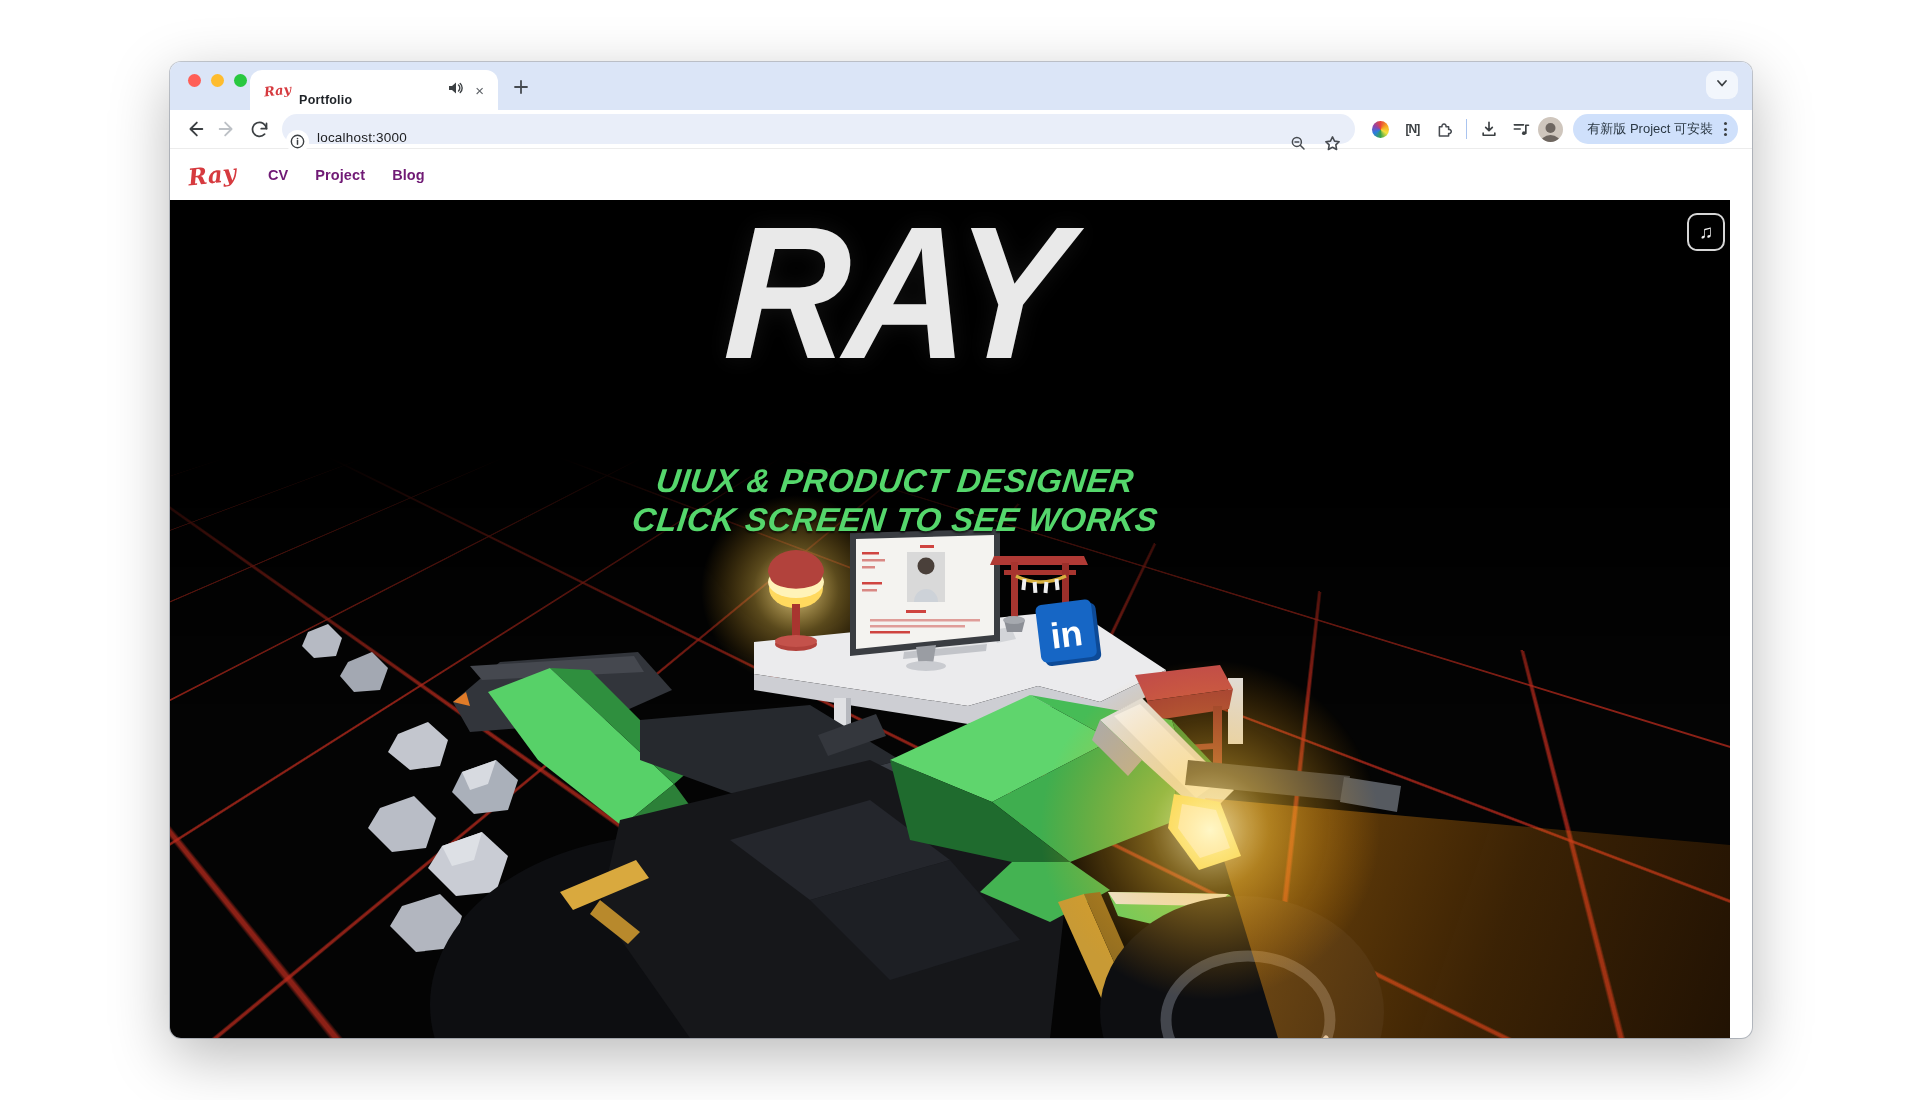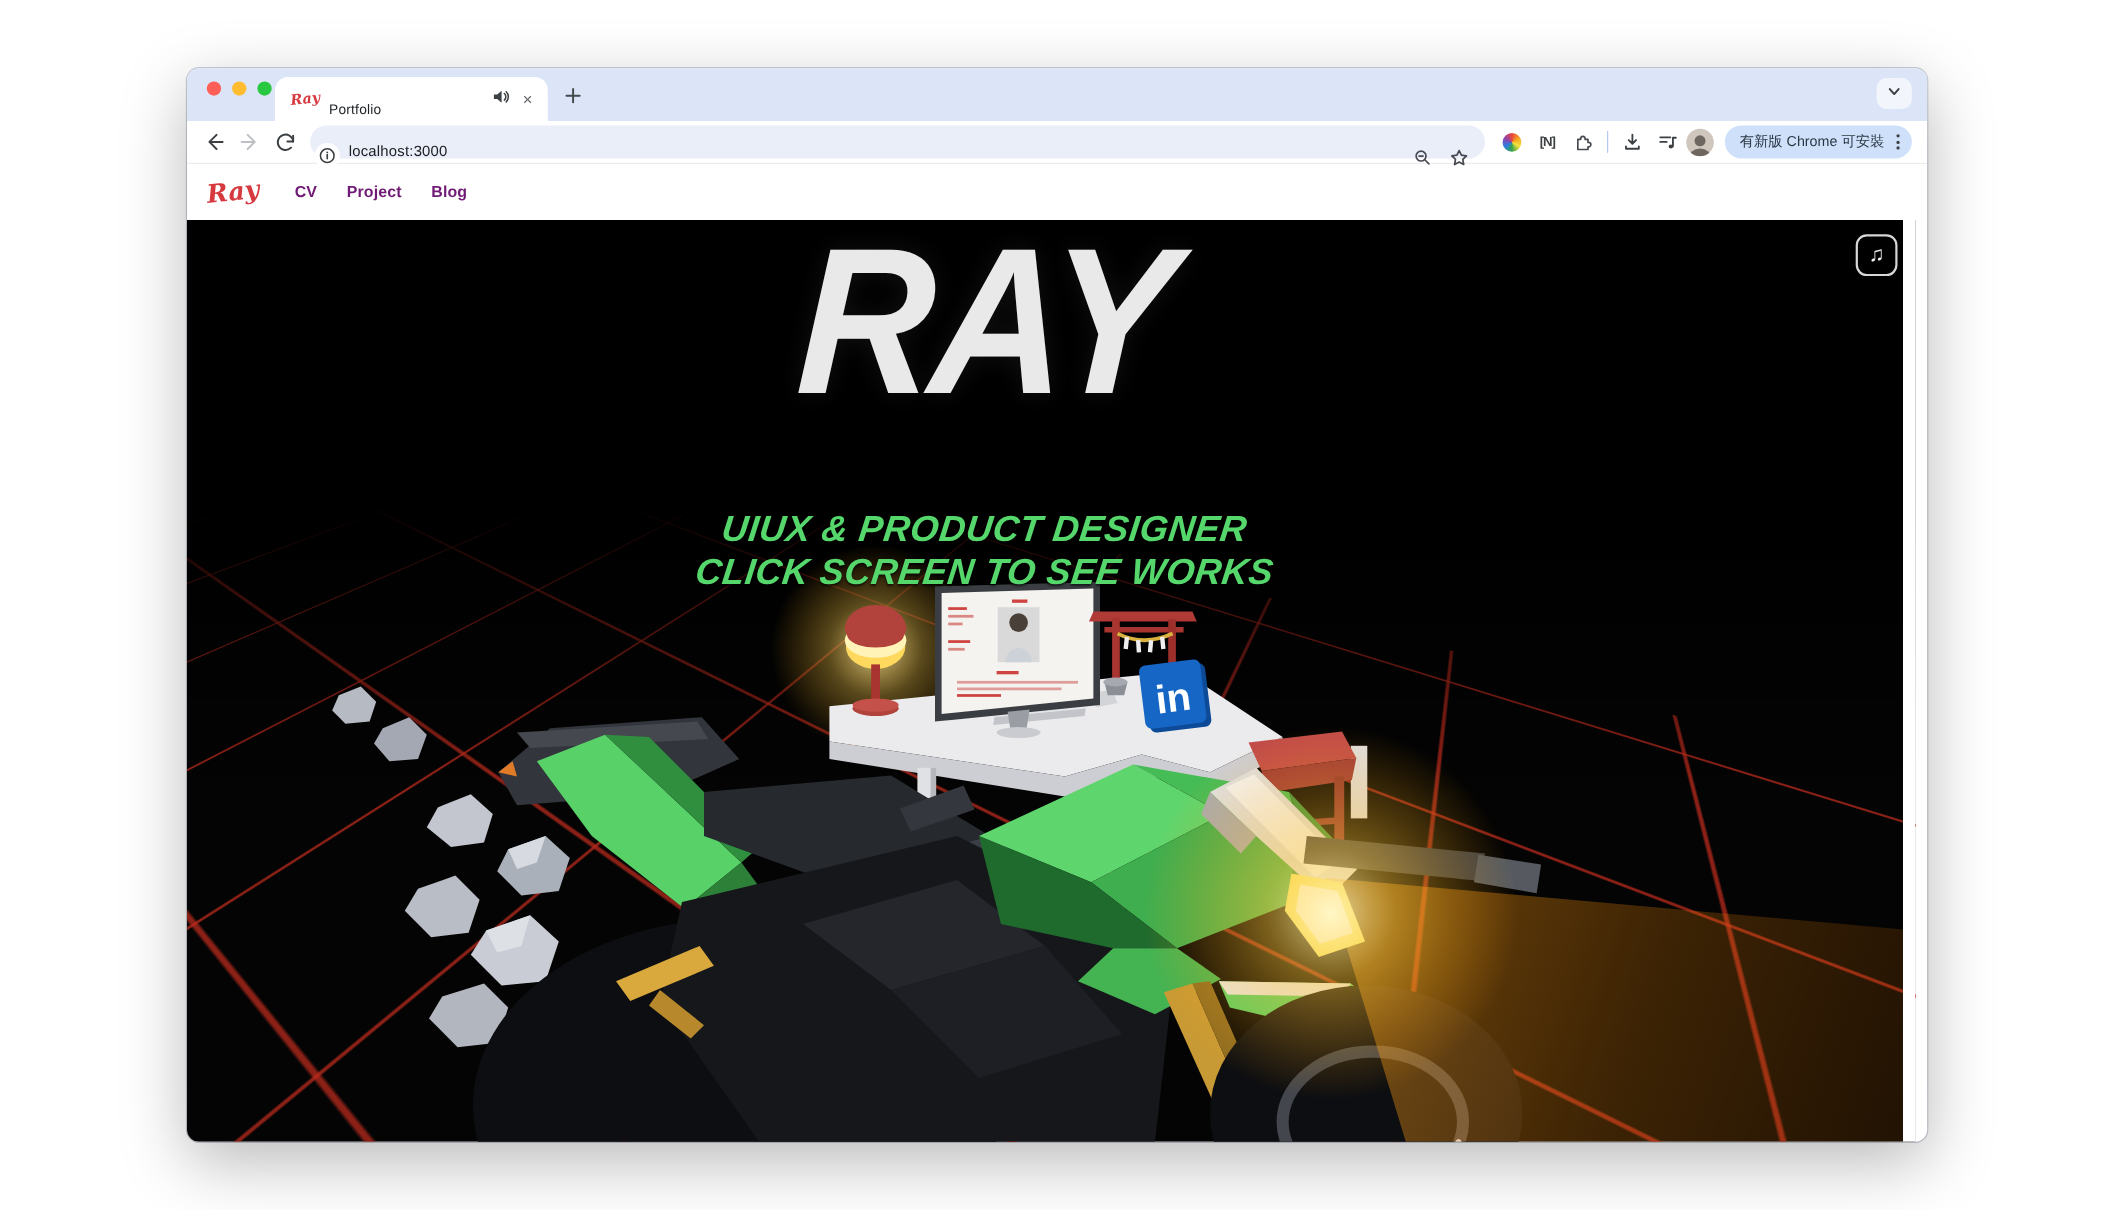--- a/index.html
+++ b/index.html
@@ -14,21 +14,21 @@
 
   
   .tabstrip{ position:relative; height:48px; background:#dbe5f7; }
   .traffic{ position:absolute; top:12px; left:18px; display:flex; gap:10px; }
   .traffic span{ width:13px; height:13px; border-radius:50%; display:block; }
   .light-red{ background:#ff5f57; } .light-yellow{ background:#febc2e; } .light-green{ background:#28c840; }
   .tab{
     position:absolute; left:80px; top:8px; width:248px; height:40px; background:#fff;
     border-radius:12px 12px 0 0; display:flex; align-items:center; padding:0 10px 0 14px; gap:8px;
   }
-  .tab-title{ flex:1; font-size:12.5px; color:#1f2328; font-weight:400; letter-spacing:.2px;margin-top:20px; }
+  .tab-title{ flex:1; font-size:12.5px; color:#1f2328; font-weight:700; letter-spacing:.2px;margin-top:20px; }
   .mini-logo{ font-family:"DejaVu Serif", serif; font-style:italic; font-weight:700; color:#d63a3f; font-size:13px; transform:rotate(-6deg); }
   .tab-x{ font-size:15px; color:#5f6368; line-height:1; padding:2px 4px; border-radius:4px; }
   .newtab-btn{ position:absolute; left:338px; top:12px; width:26px; height:26px; display:flex; align-items:center; justify-content:center; }
   .tabsearch-btn{ position:absolute; right:14px; top:9px; width:32px; height:28px; border-radius:9px; background:rgba(255,255,255,.65); display:flex; align-items:center; justify-content:center; }
 
   
   .toolbar{ height:38px; background:#fff; display:flex; align-items:center; padding:0 14px 0 10px; gap:2px; }
   .icon-btn{ width:30px; height:30px; display:flex; align-items:center; justify-content:center; border-radius:50%; flex:0 0 auto; }
   .addr{
     height:30px; flex:1; margin:0 8px 0 6px; background:#e9eef9; border-radius:15px;
@@ -187,21 +187,21 @@
           <path d="M17.8 17 V7.5 h3.2" class="st" style="stroke:#3c4043"></path>
         </svg>
     </div>
     <div class="avatar">
       <svg width="25" height="22" viewBox="0 0 25 22">
           <circle cx="12.5" cy="8" r="5" fill="#6e6660"></circle>
           <path d="M2 24 a10.5 9 0 0 1 21 0 z" fill="#6e6660"></path>
         </svg>
     </div>
     <div class="update-pill">
-      <span>有新版 Chrome 可安裝</span>
+      <span>有新版 Project 可安裝</span>
       <span class="dots3">
           <i></i>
           <i></i>
           <i></i>
         </span>
     </div>
   </div>
 
   <div class="site-nav">
     <span class="site-logo">Ray</span>

